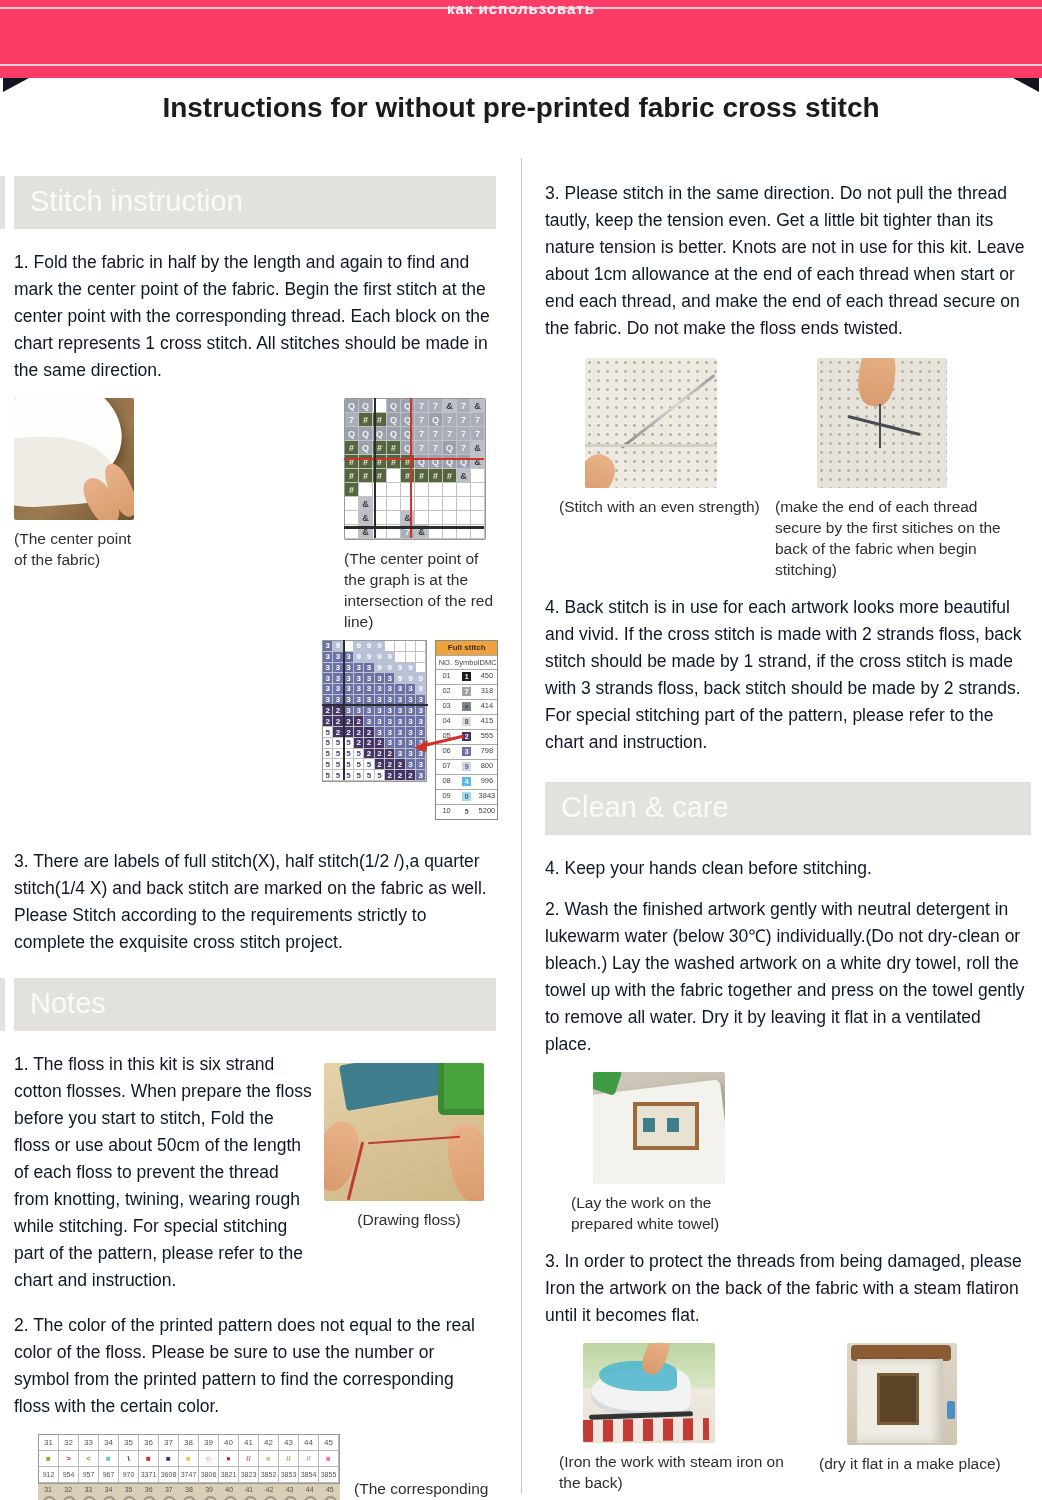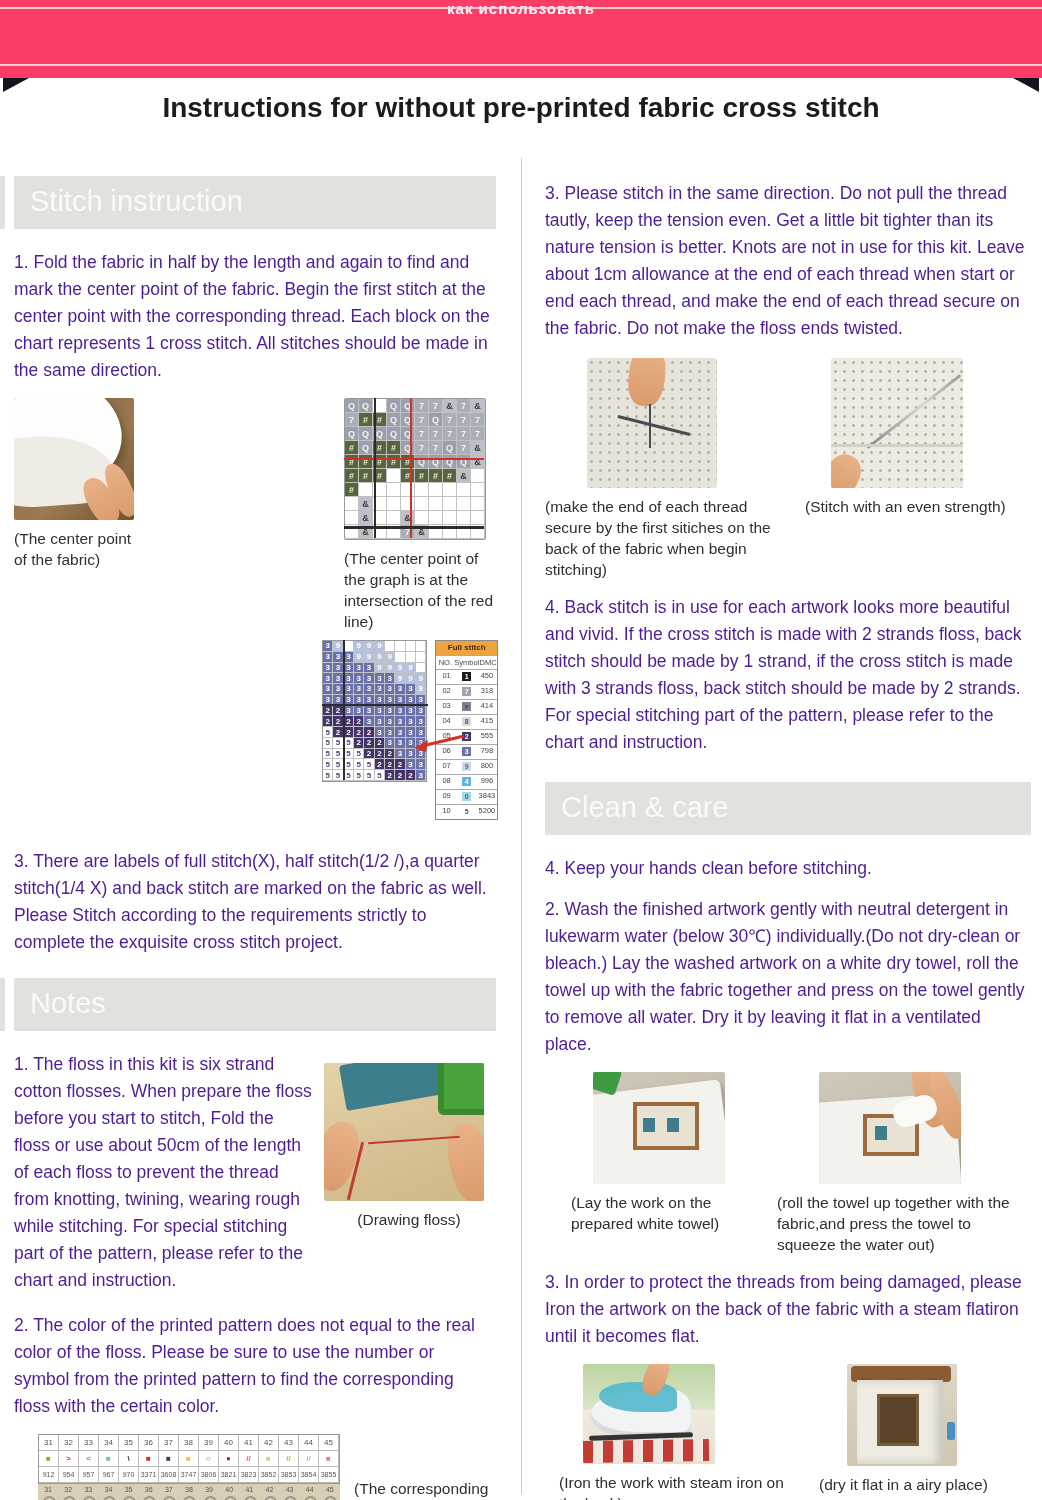--- a/index.html
+++ b/index.html
@@ -18,21 +18,21 @@
   
   .page-title{position:absolute;top:92px;left:0;width:100%;text-align:center;margin:0;
               font-size:28px;font-weight:bold;color:#1c1c1c;}
   
   .divider{position:absolute;left:521px;top:158px;bottom:6px;width:1px;background:#c8c8c8;}
   .col{position:absolute;top:176px;}
   .col-left{left:14px;width:482px;}
   .col-right{left:545px;width:486px;}
   .sec-bar{position:relative;background:#e3e1de;color:#fbfaf7;font-size:29px;padding:9px 16px 11px;margin:0 0 20px 0;font-weight:normal;}
   .edge-mark{position:absolute;left:-14px;top:0;width:5px;height:100%;background:#e3e1de;}
-  .para{font-size:17.5px;line-height:27px;color:#4c1d95;margin:0 6px 14px 0;}
+  .para{font-size:17.5px;line-height:27px;color:#0f172a;margin:0 6px 14px 0;}
   .cap{font-size:15.5px;line-height:21px;color:#2f2f2f;margin-top:8px;}
   .figrow{display:flex;margin:10px 0 14px 0;}
   .fig{margin-right:0;}
   
   .ph{position:relative;overflow:hidden;border-radius:2px;}
   .aida{background-color:#edeae2;background-image:radial-gradient(#b7b1a3 1.3px,transparent 1.5px);background-size:9px 9px;}
   .needle{position:absolute;height:3px;background:linear-gradient(90deg,#c9a33a,#9a9a9a 20%,#d8d8d8 70%,#888);border-radius:2px;}
   .finger{position:absolute;background:linear-gradient(180deg,#e8b288,#d99b6d);border-radius:45% 45% 40% 40%;}
   .thread{position:absolute;background:#4a4a52;}
   
@@ -571,35 +571,35 @@
       </div>
       <div class="cap" style="width:140px;margin-left:14px;margin-top:44px;">(The corresponding floss of the No.)</div>
     </div>
   </div>
 
   <div class="col col-right">
 
     <p class="para" style="margin-top:4px;">3. Please stitch in the same direction. Do not pull the thread tautly, keep the tension even. Get a little bit tighter than its nature tension is better. Knots are not in use for this kit. Leave about 1cm allowance at the end of each thread when start or end each thread, and make the end of each thread secure on the fabric. Do not make the floss ends twisted.</p>
 
     <div class="figrow" style="margin-top:16px;">
+      <div style="width:230px;">
+        <div class="ph aida" style="width:132px;height:130px;margin-left:40px;">
+          <div class="needle" style="left:24px;top:52px;width:118px;transform:rotate(-38deg);background:linear-gradient(90deg,#888,#d8d8d8 60%,#999);"></div>
+          <div class="finger" style="left:-6px;top:96px;width:34px;height:44px;transform:rotate(28deg);"></div>
+          <div style="position:absolute;left:0;top:86px;width:132px;height:3px;background:#d5d0c4;"></div>
+        </div>
+        <div class="cap" style="margin-left:14px;">(Stitch with an even strength)</div>
+      </div>
       <div style="width:246px;">
         <div class="ph aida" style="width:130px;height:130px;margin-left:42px;background-color:#e6e3da;">
           <div class="finger" style="left:42px;top:-14px;width:36px;height:62px;transform:rotate(6deg);"></div>
           <div class="thread" style="left:62px;top:46px;width:2px;height:44px;"></div>
           <div class="thread" style="left:30px;top:66px;width:74px;height:3px;transform:rotate(14deg);"></div>
         </div>
         <div class="cap">(make the end of each thread secure by the first sitiches on the back of the fabric when begin stitching)</div>
-      </div>
-      <div style="width:230px;">
-        <div class="ph aida" style="width:132px;height:130px;margin-left:40px;">
-          <div class="needle" style="left:24px;top:52px;width:118px;transform:rotate(-38deg);background:linear-gradient(90deg,#888,#d8d8d8 60%,#999);"></div>
-          <div class="finger" style="left:-6px;top:96px;width:34px;height:44px;transform:rotate(28deg);"></div>
-          <div style="position:absolute;left:0;top:86px;width:132px;height:3px;background:#d5d0c4;"></div>
-        </div>
-        <div class="cap" style="margin-left:14px;">(Stitch with an even strength)</div>
       </div>
     </div>
 
     <p class="para" style="margin-top:14px;">4. Back stitch is in use for each artwork looks more beautiful and vivid. If the cross stitch is made with 2 strands floss, back stitch should be made by 1 strand, if the cross stitch is made with 3 strands floss, back stitch should be made by 2 strands. For special stitching part of the pattern, please refer to the chart and instruction.</p>
 
     <h3 class="sec-bar" style="margin-top:26px;">
       <span>Clean &amp; care</span>
     </h3>
 
     <p class="para" style="margin-top:2px;">4. Keep your hands clean before stitching.</p>
@@ -610,32 +610,20 @@
         <div class="ph ph-towel" style="width:132px;height:112px;margin-left:48px;">
           <div class="towel"></div>
           <div class="greenthing"></div>
           <div class="art" style="left:40px;top:30px;">
             <div class="win" style="left:6px;"></div>
             <div class="win" style="left:30px;"></div>
           </div>
         </div>
         <div class="cap" style="margin-left:26px;">(Lay the work on the prepared white towel)</div>
       </div>
-      <div style="width:250px;">
-        <div class="ph ph-towel" style="width:142px;height:112px;margin-left:42px;">
-          <div class="towel" style="left:-10px;top:26px;transform:rotate(-4deg);"></div>
-          <div class="art" style="left:44px;top:42px;width:48px;height:34px;">
-            <div class="win" style="left:8px;top:8px;"></div>
-          </div>
-          <div class="finger" style="left:96px;top:-10px;width:26px;height:66px;transform:rotate(-16deg);"></div>
-          <div class="finger" style="left:116px;top:-4px;width:24px;height:72px;transform:rotate(-20deg);"></div>
-          <div style="position:absolute;left:74px;top:26px;width:44px;height:26px;background:#fbfaf6;border-radius:12px;transform:rotate(-18deg);"></div>
-        </div>
-        <div class="cap">(roll the towel up together with the fabric,and press the towel to squeeze the water out)</div>
-      </div>
     </div>
 
     <p class="para" style="margin-top:14px;">3. In order to protect the threads from being damaged, please Iron the artwork on the back of the fabric with a steam flatiron until it becomes flat.</p>
 
     <div class="figrow" style="margin-top:6px;">
       <div style="width:240px;">
         <div class="ph ph-iron" style="width:132px;height:100px;margin-left:38px;">
           <div class="iron-cloth"></div>
           <div class="iron-body"></div>
           <div class="iron-top"></div>
@@ -647,17 +635,17 @@
       <div style="width:240px;">
         <div class="ph ph-dry" style="width:110px;height:102px;margin-left:62px;">
           <div class="chair"></div>
           <div class="slat" style="left:14px;"></div>
           <div class="slat" style="left:48px;"></div>
           <div class="slat" style="left:80px;"></div>
           <div class="hangcloth"></div>
           <div class="darkart"></div>
           <div style="position:absolute;right:2px;top:58px;width:8px;height:18px;background:#4a8fc4;border-radius:2px;"></div>
         </div>
-        <div class="cap" style="margin-left:34px;">(dry it flat in a airy place)</div>
+        <div class="cap" style="margin-left:34px;">(dry it flat in a make place)</div>
       </div>
     </div>
   </div>
 </div>
 
 </body></html>

